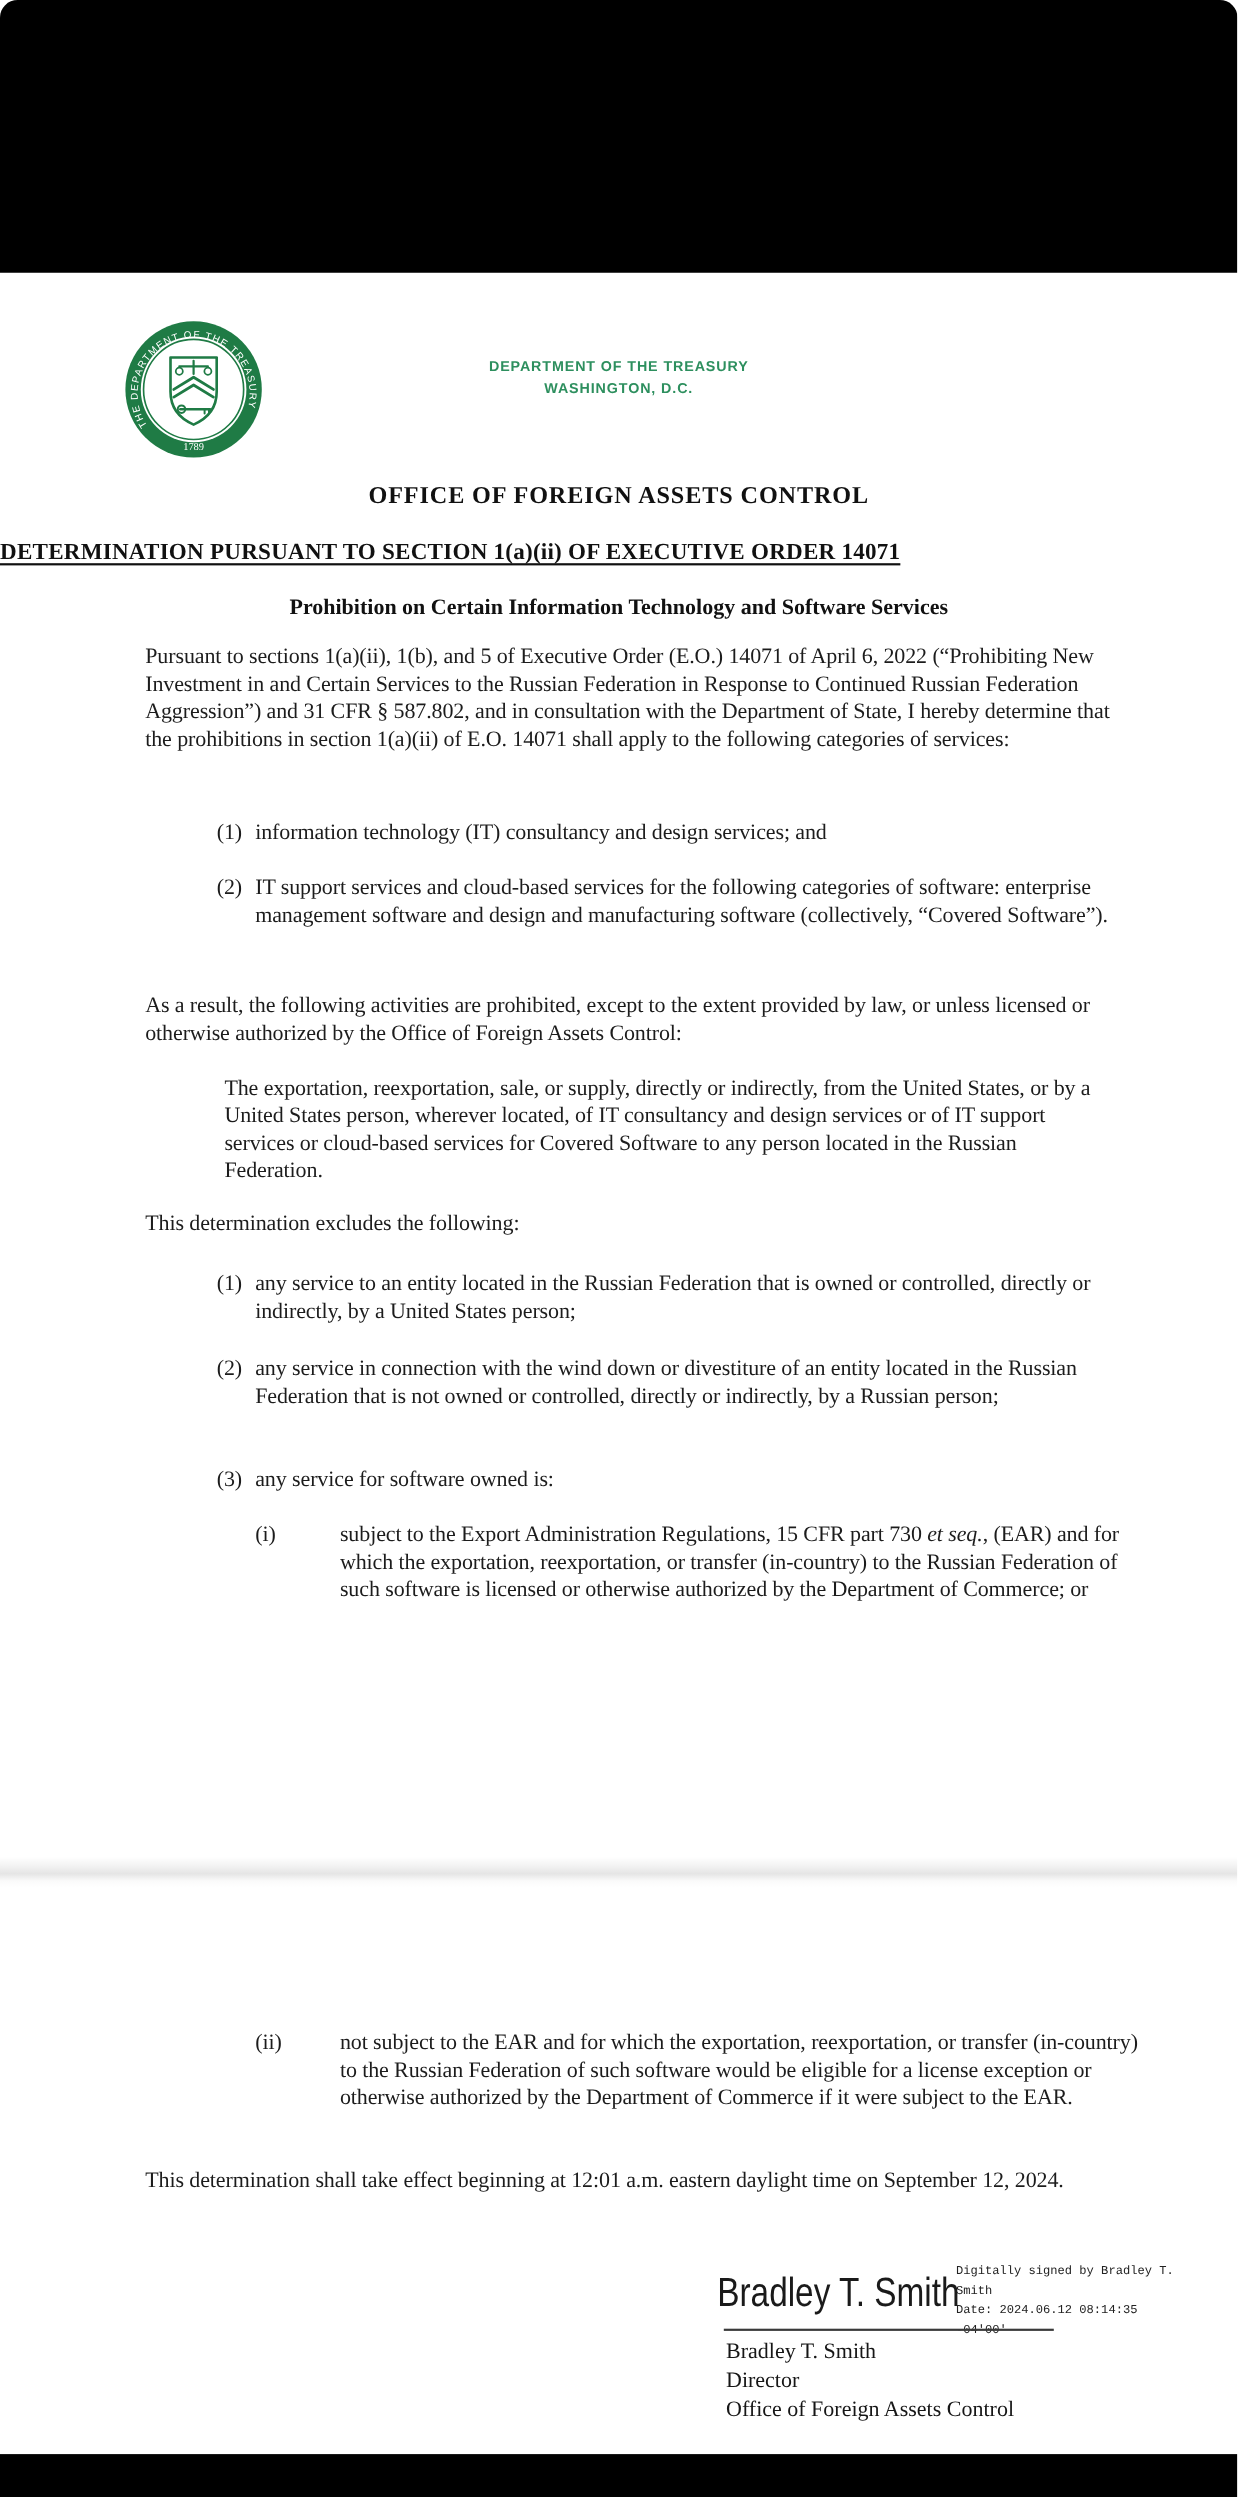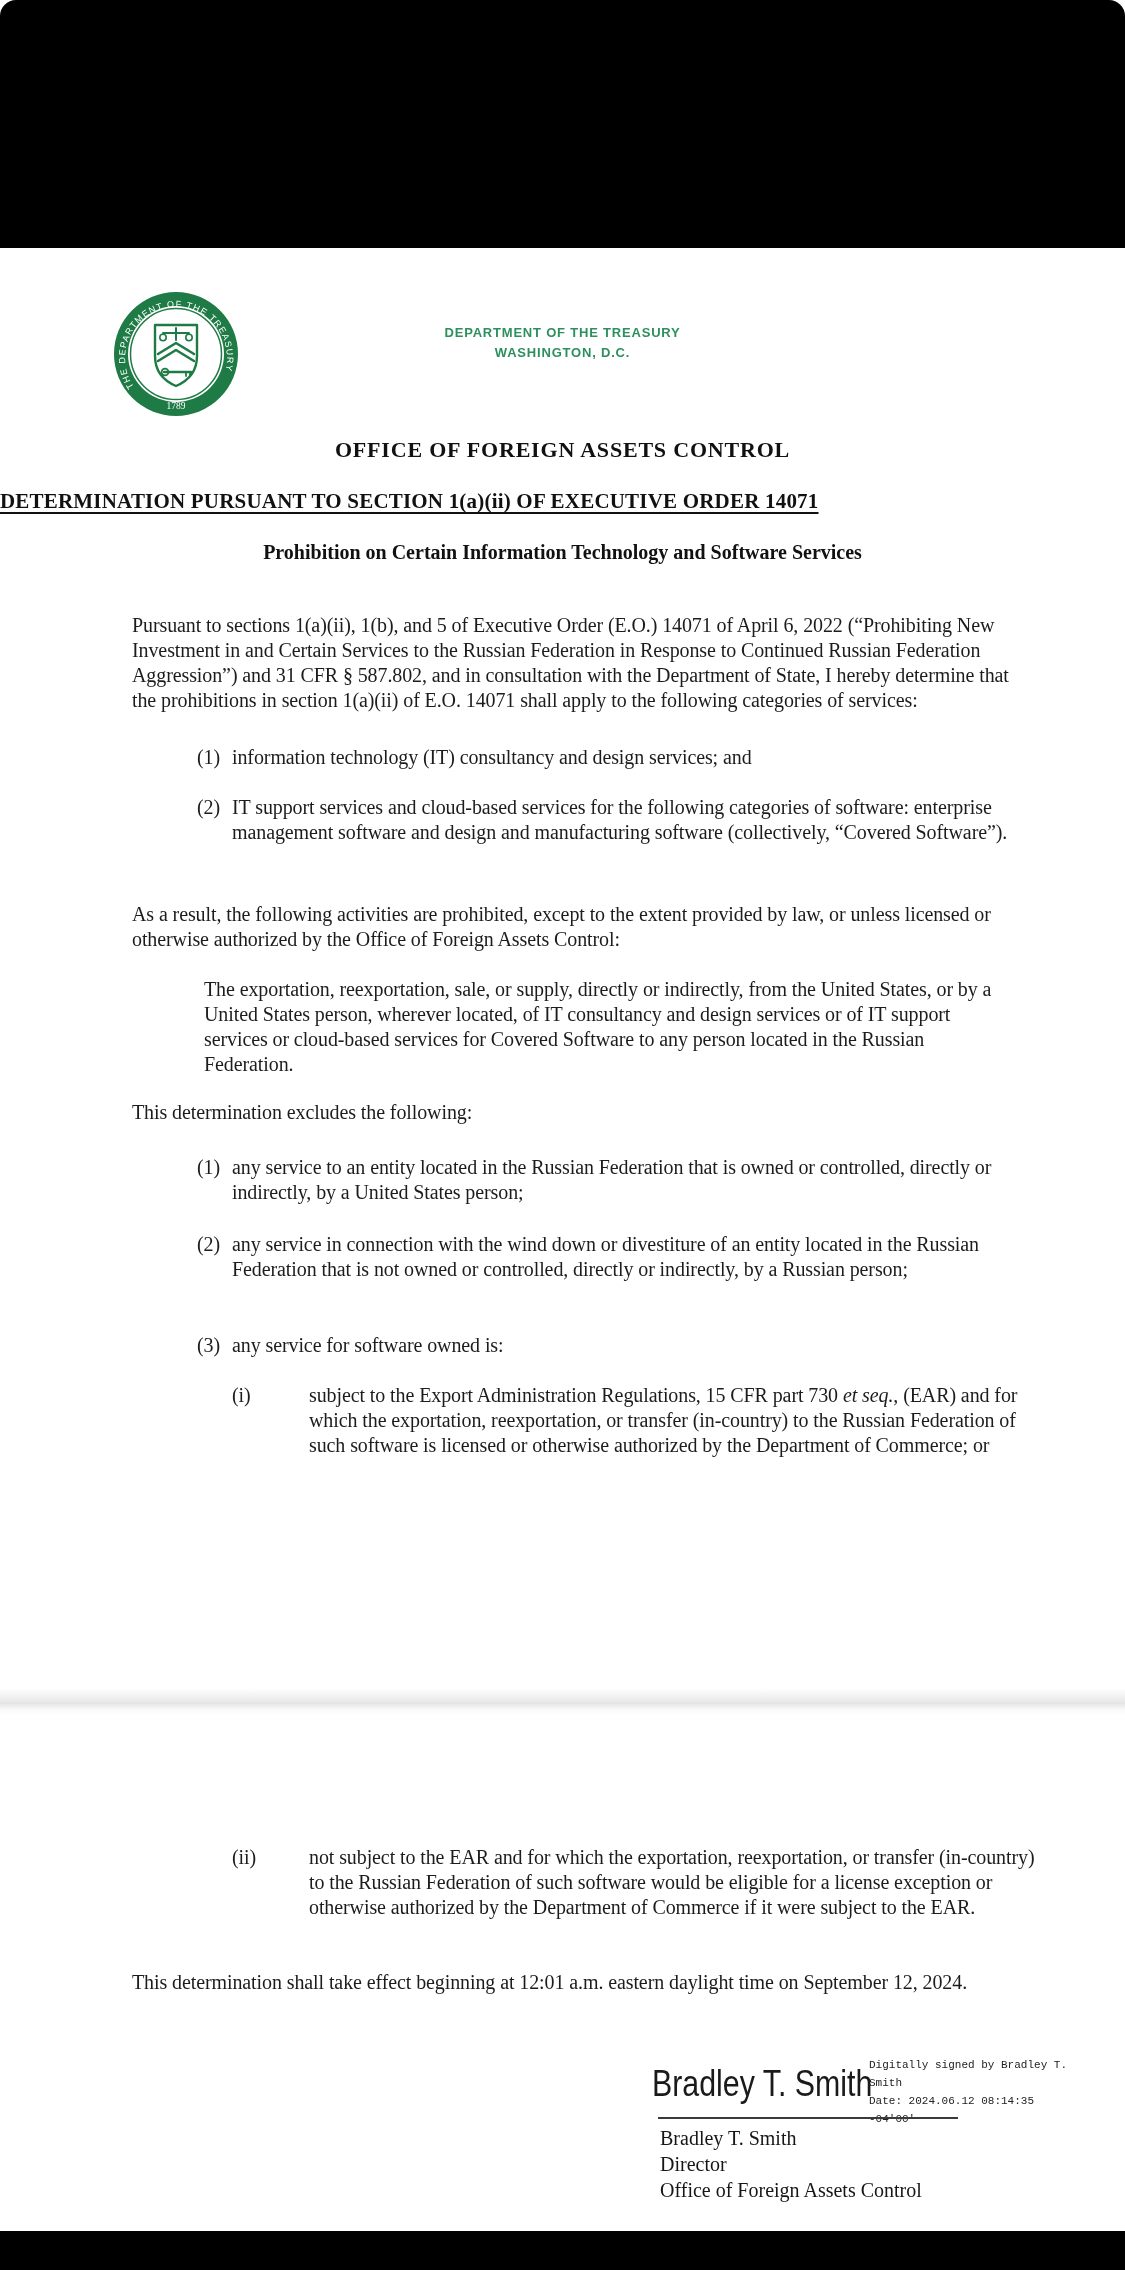--- a/index.html
+++ b/index.html
@@ -25,21 +25,21 @@
   .agency{font-size:13px;letter-spacing:0.8px;}
   .city{font-size:13px;letter-spacing:0.8px;margin-top:5px;text-align:center;}
 
   .h-office{position:absolute;top:437px;left:0;right:0;text-align:center;font-weight:bold;font-size:22px;letter-spacing:0.8px;color:#111;}
   .h-determination{position:absolute;top:489px;left:0;right:0;font-weight:bold;font-size:21px;letter-spacing:0.2px;color:#111;
     text-decoration:underline;text-decoration-thickness:2px;text-underline-offset:4px;}
   .h-subject{position:absolute;top:541px;left:0;right:0;text-align:center;font-weight:bold;font-size:20px;color:#111;
     text-decoration-thickness:2px;text-underline-offset:4px;}
 
   .para{position:absolute;left:132px;width:905px;font-size:20px;line-height:25px;letter-spacing:-0.1px;margin:0;}
-  .intro{top:585px;margin-top:28px;} .result{top:902px;} .excludes{top:1100px;} .effective{top:1970px;}
+  .intro{top:585px;} .result{top:902px;} .excludes{top:1100px;} .effective{top:1970px;}
 
   .quote{position:absolute;left:204px;top:977px;width:800px;font-size:20px;line-height:25px;letter-spacing:-0.1px;}
 
   .item{position:absolute;left:197px;display:flex;font-size:20px;line-height:25px;letter-spacing:-0.1px;}
   .item .num{flex:0 0 35px;}
   .item .txt{width:800px;}
   .svc1{top:745px;} .svc2{top:795px;}
   .exc1{top:1155px;} .exc2{top:1232px;} .exc3{top:1333px;}
 
   .subitem{position:absolute;left:232px;display:flex;font-size:20px;line-height:25px;letter-spacing:-0.1px;}

